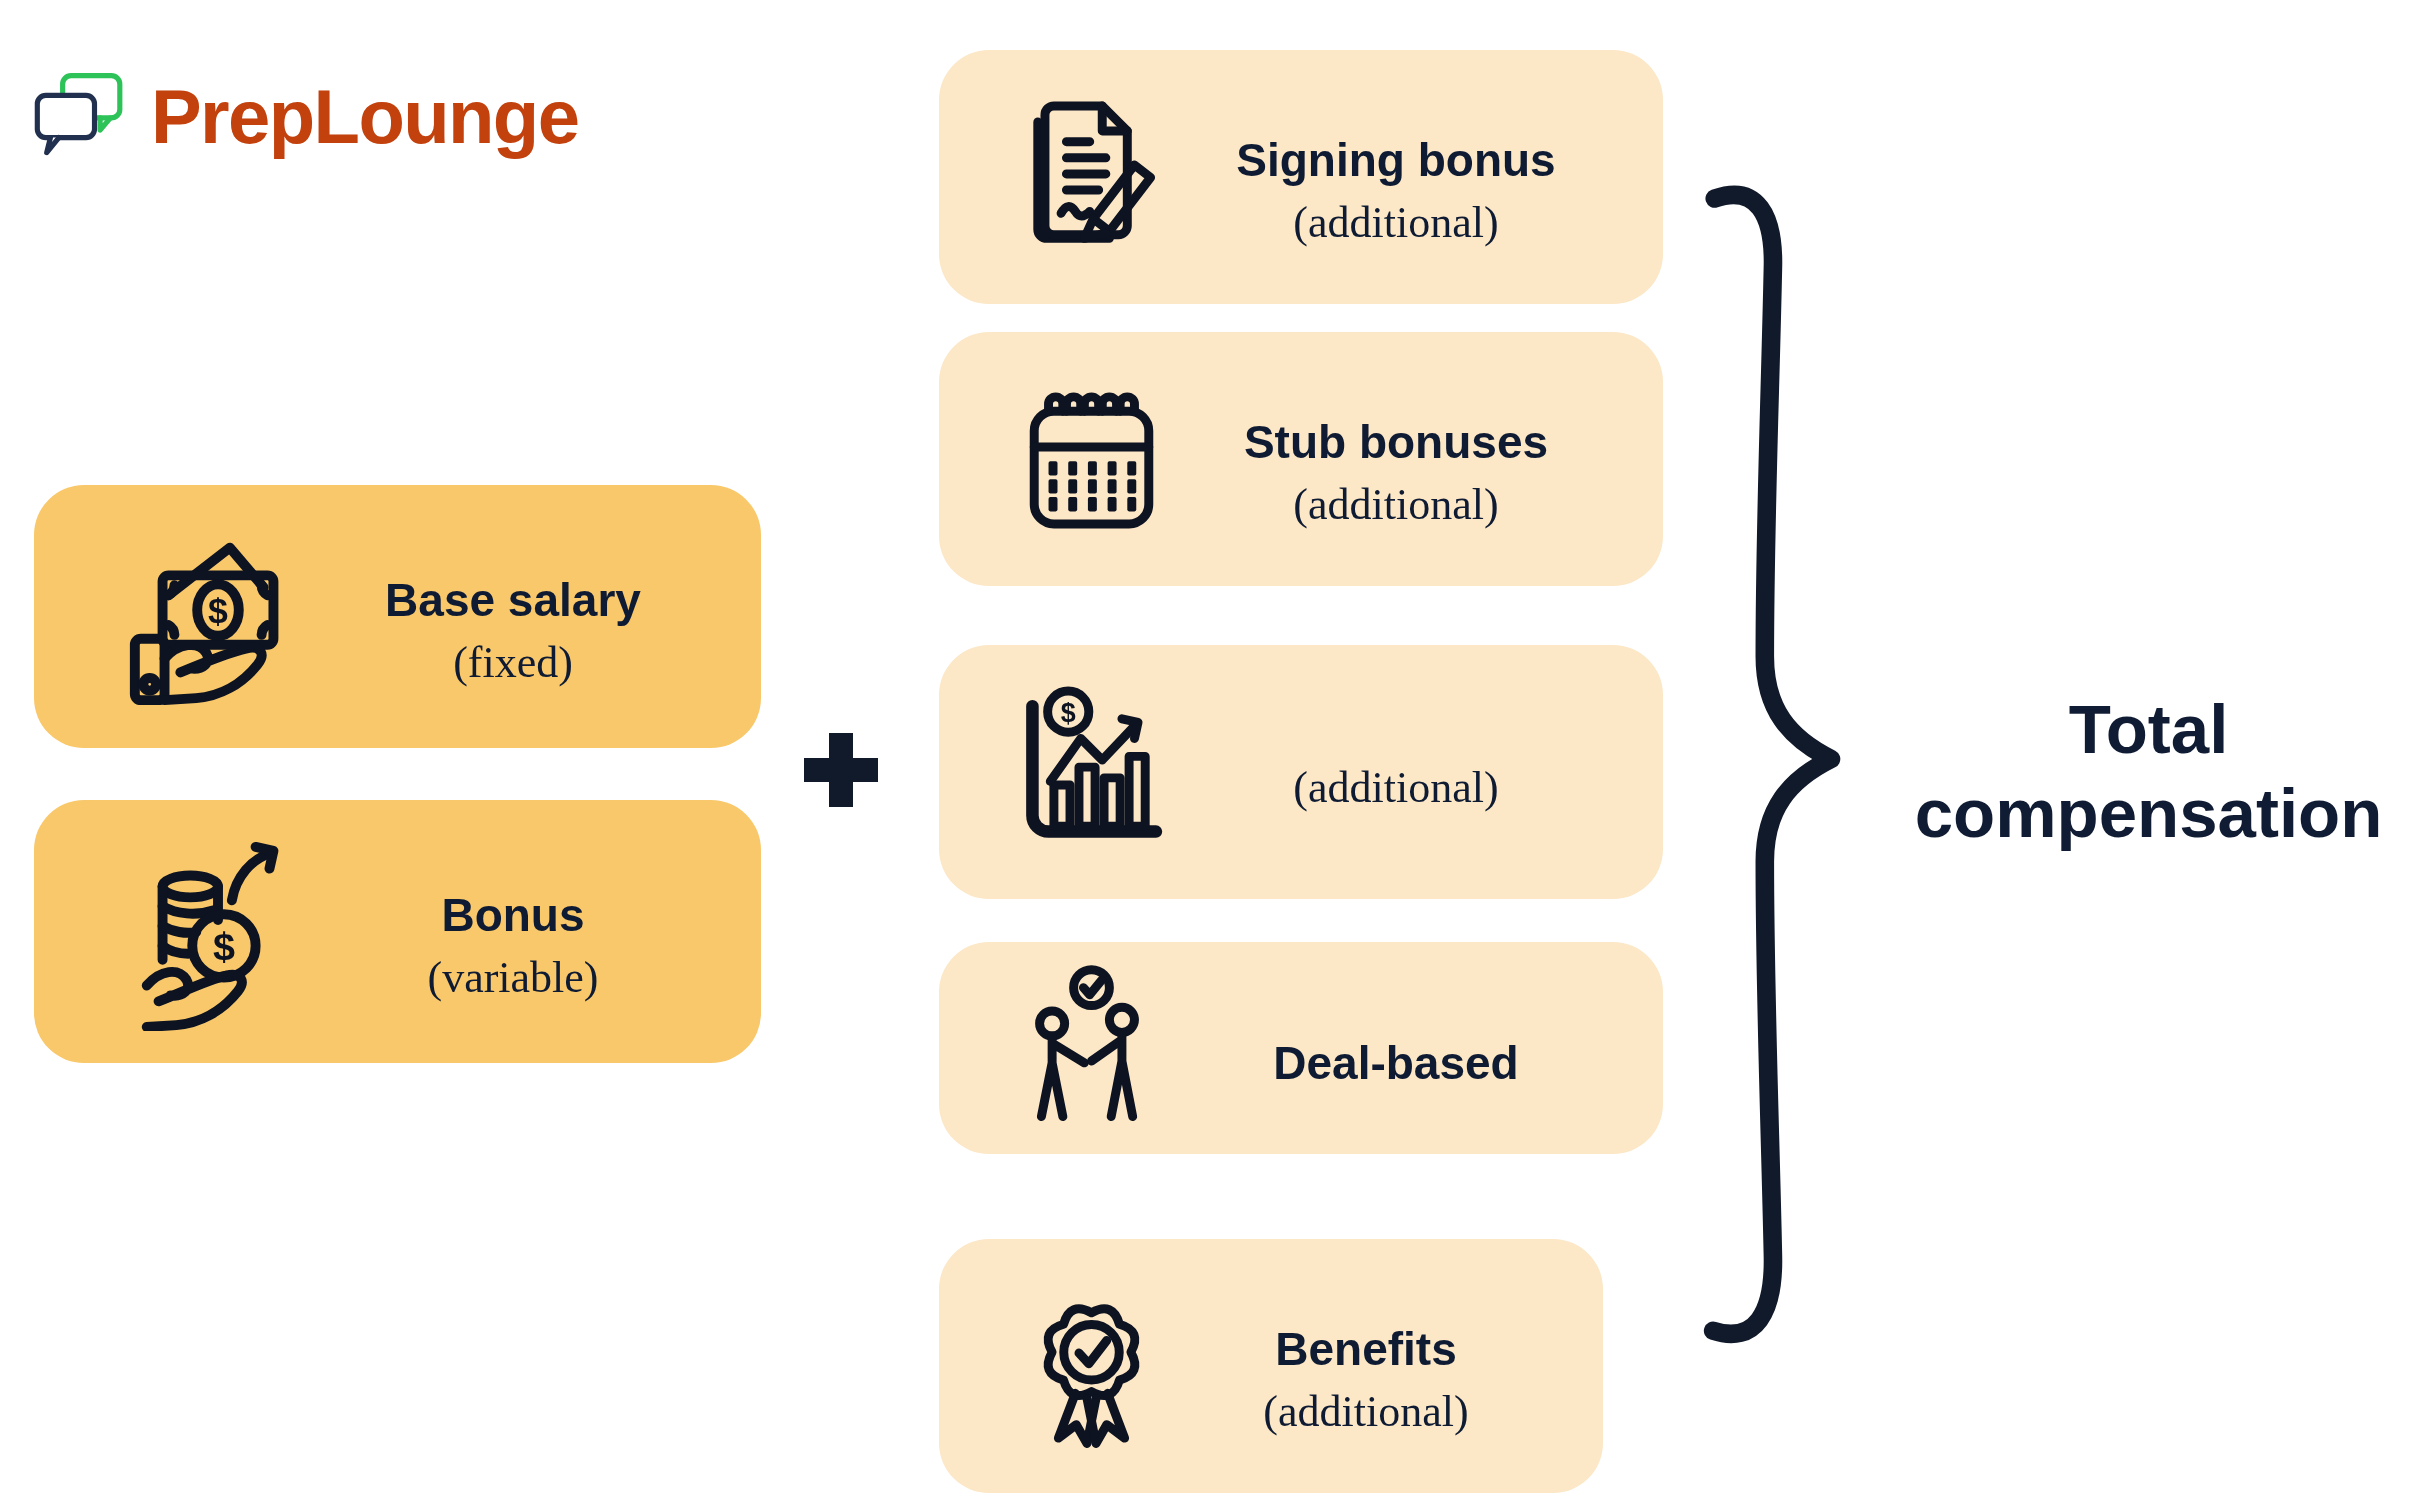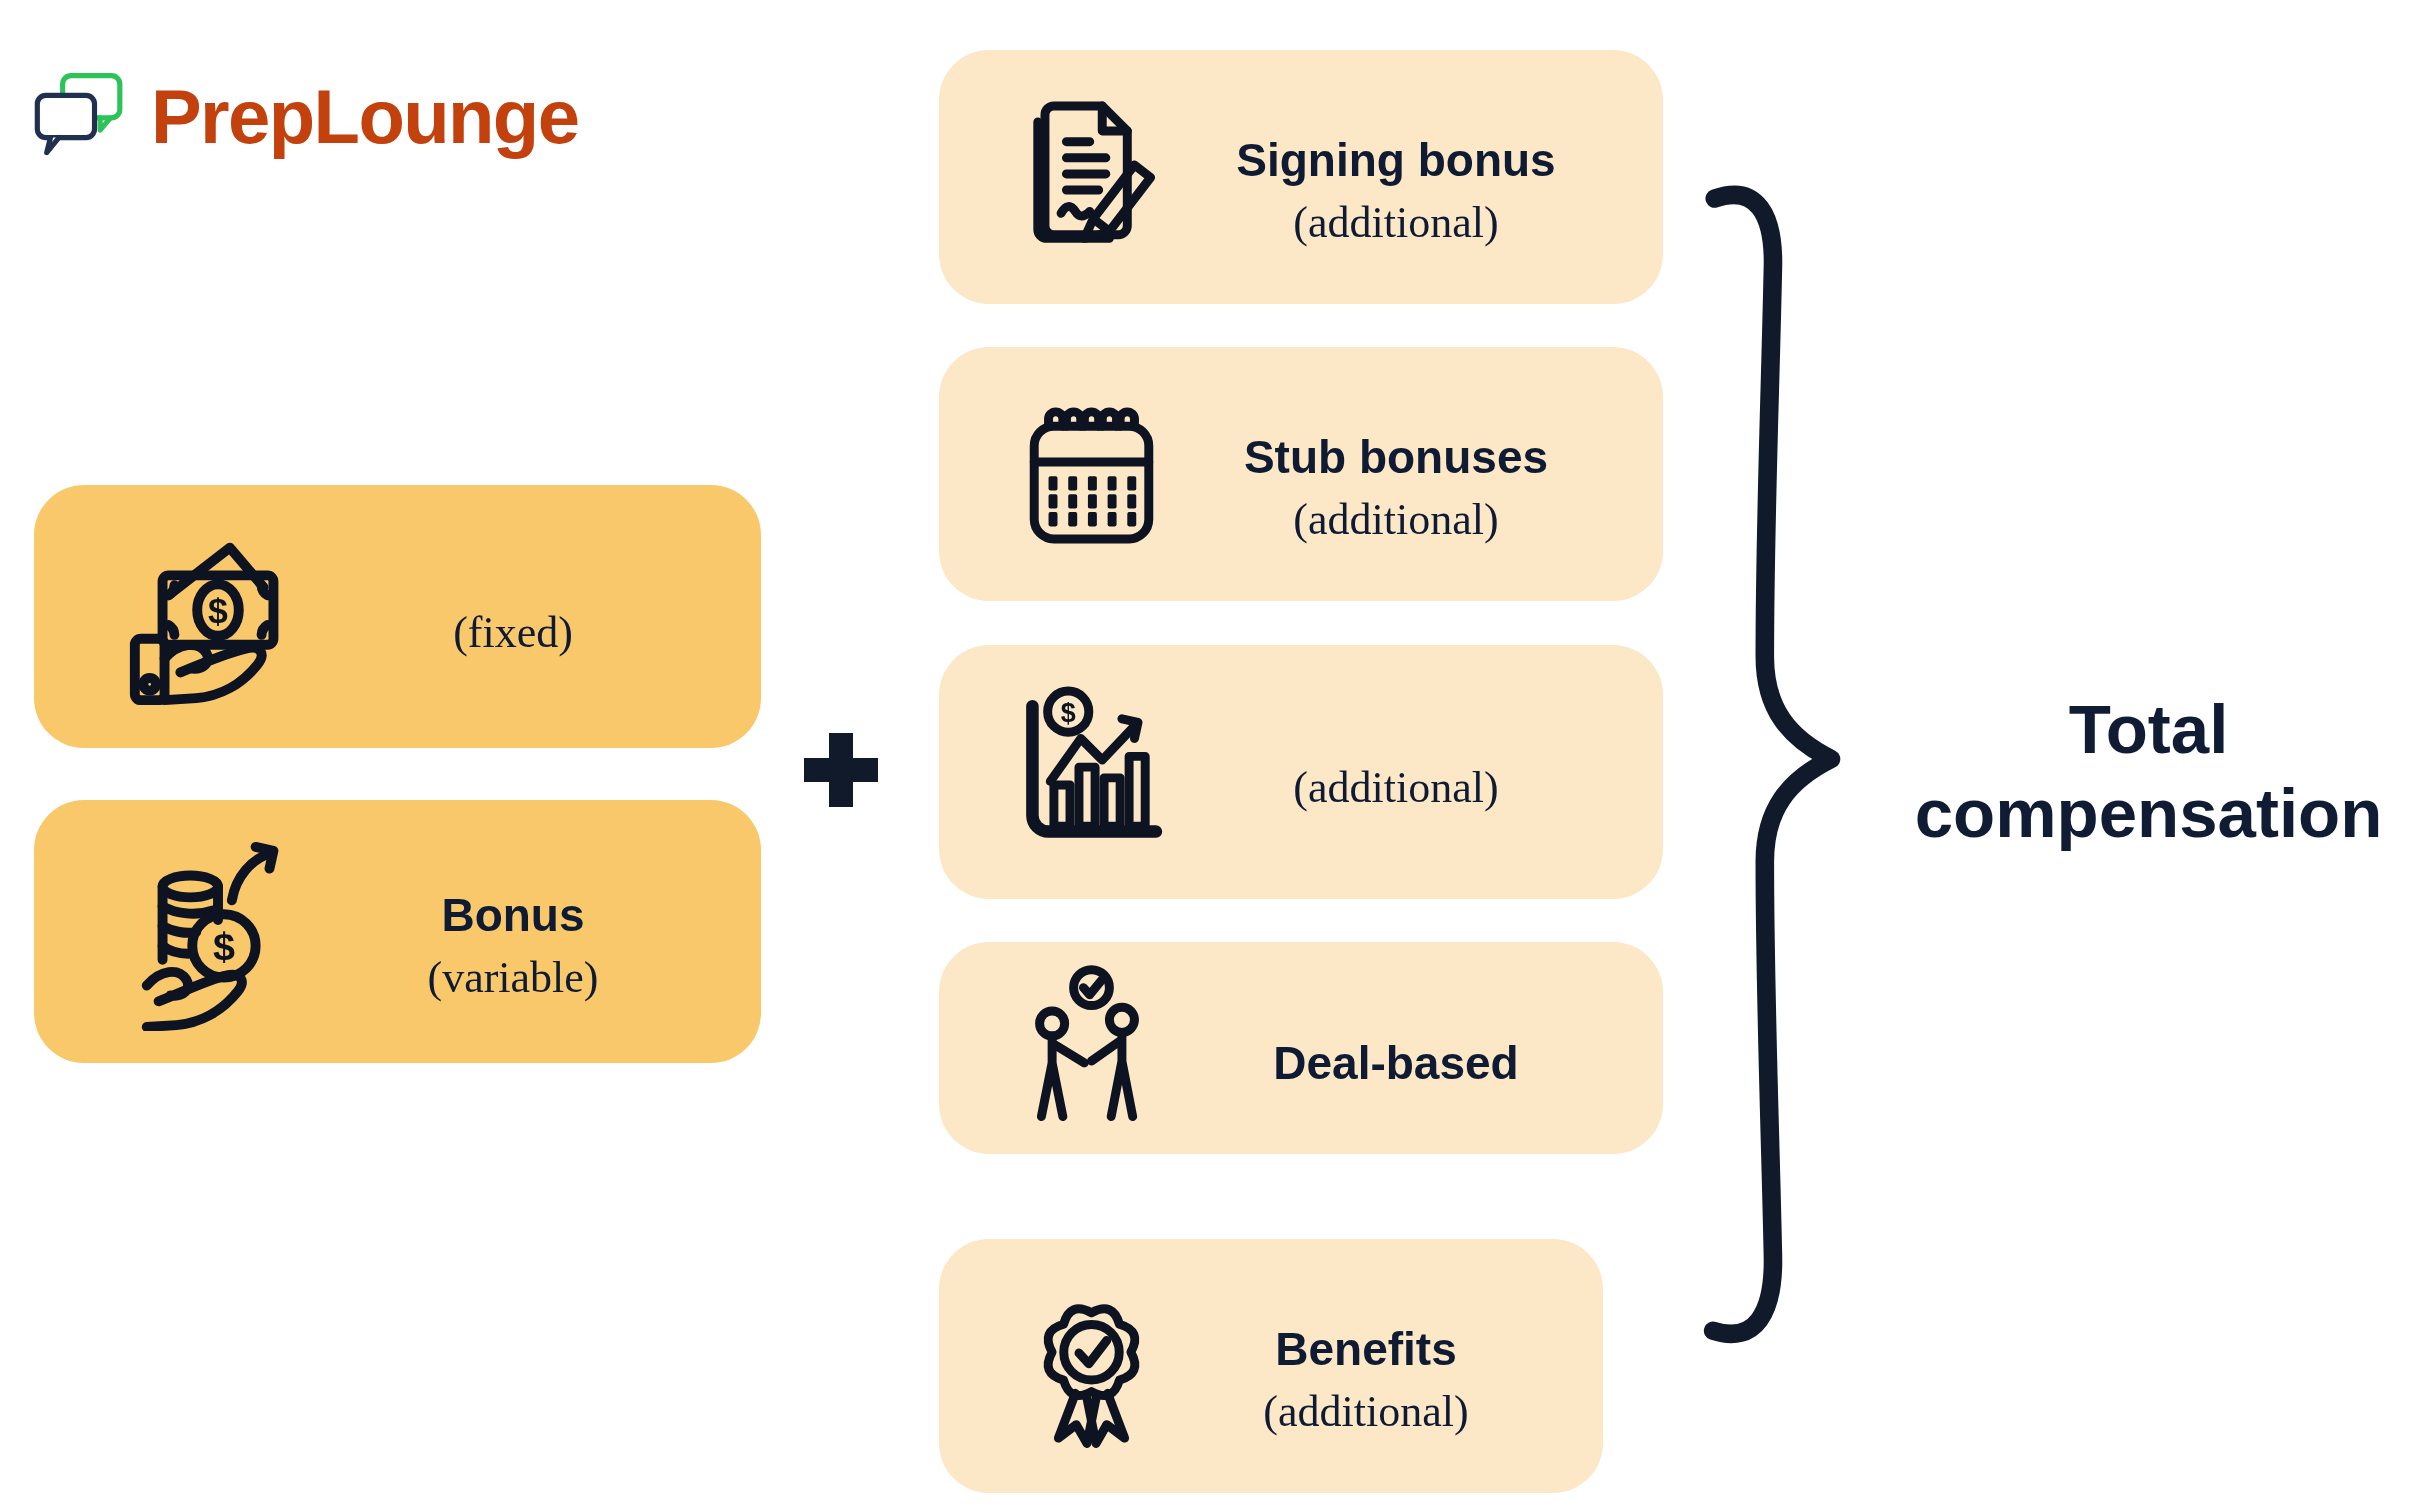--- a/index.html
+++ b/index.html
@@ -21,21 +21,21 @@
   .soft .icon{width:179px;height:179px;margin-left:63px;}
   .card .icon svg{width:100%;height:100%;}
   .card .txt{flex:1;text-align:center;padding-right:52px;color:#0E1B33;margin-top:32px;}
   .title{font-size:46px;font-weight:bold;line-height:1.3;}
   .subtitle{font-size:44px;font-weight:400;line-height:1.45;font-family:Liberation Serif, serif;}
   .subtitle .b{font-weight:bold;}
   .subtitle .sp{margin-left:13px;}
   #card-base{left:34px;top:485px;width:727px;height:263px;}
   #card-bonus{left:34px;top:800px;width:727px;height:263px;}
   #card-signing{left:939px;top:50px;width:724px;height:254px;}
-  #card-stub{left:939px;top:347px;width:724px;height:254px;}
+  #card-stub{left:939px;top:332px;width:724px;height:254px;}
   #card-stocks{left:939px;top:645px;width:724px;height:254px;}
   #card-deal{left:939px;top:942px;width:724px;height:212px;}
   #card-benefits{left:939px;top:1239px;width:664px;height:254px;}
   
   .line-icon{fill:none;stroke:#0D1321;stroke-width:5;stroke-linecap:round;stroke-linejoin:round;}
   .line-icon text{stroke:none;fill:#0D1321;font-family:"Liberation Sans","DejaVu Sans",sans-serif;}
   .dot{fill:#0D1321;stroke:none;}
   
   #plus{position:absolute;left:804px;top:733px;width:74px;height:74px;}
   #plus .h{position:absolute;left:0;top:25px;width:74px;height:24px;background:#111A2B;}
@@ -66,20 +66,21 @@
       <rect x="22" y="29" width="56" height="35" rx="3"></rect>
       <ellipse cx="50" cy="46.5" rx="10.5" ry="13"></ellipse>
       <text x="50" y="53" font-size="18" font-weight="bold" text-anchor="middle">$</text>
       <path d="M28 34 a6 6 0 0 1 -3 5 M72 34 a6 6 0 0 0 3 5 M28 59 a6 6 0 0 0 -3 -5 M72 59 a6 6 0 0 1 3 -5"></path>
       <rect x="8" y="61" width="15" height="31" rx="3"></rect>
       <circle cx="15.5" cy="84" r="3.2"></circle>
       <path d="M23 71 c7 -8 17 -9 21 -3 c3 5 -2 9 -8 8 m-5 2 c12 -5 24 -10 33 -12 c8 -2 10 3 6 8 c-8 10 -19 16 -31 17 l-16 1"></path>
     </svg>
   </span>
   <span class="txt">
+    <div class="title">Base salary</div>
     <div class="subtitle">(fixed)</div>
   </span>
 </div>
 
 <div class="card strong" id="card-bonus">
   <span class="icon">
     <svg class="line-icon" viewBox="0 0 100 100">
       <ellipse cx="36" cy="27" rx="14" ry="5.5"></ellipse>
       <path d="M22 27 v37 M50 27 v17"></path>
       <path d="M22 37 c7 4 17 5 26 2 M22 47 c5 3 12 4 17 3 M22 57 c4 3 9 4 13 4"></path>

